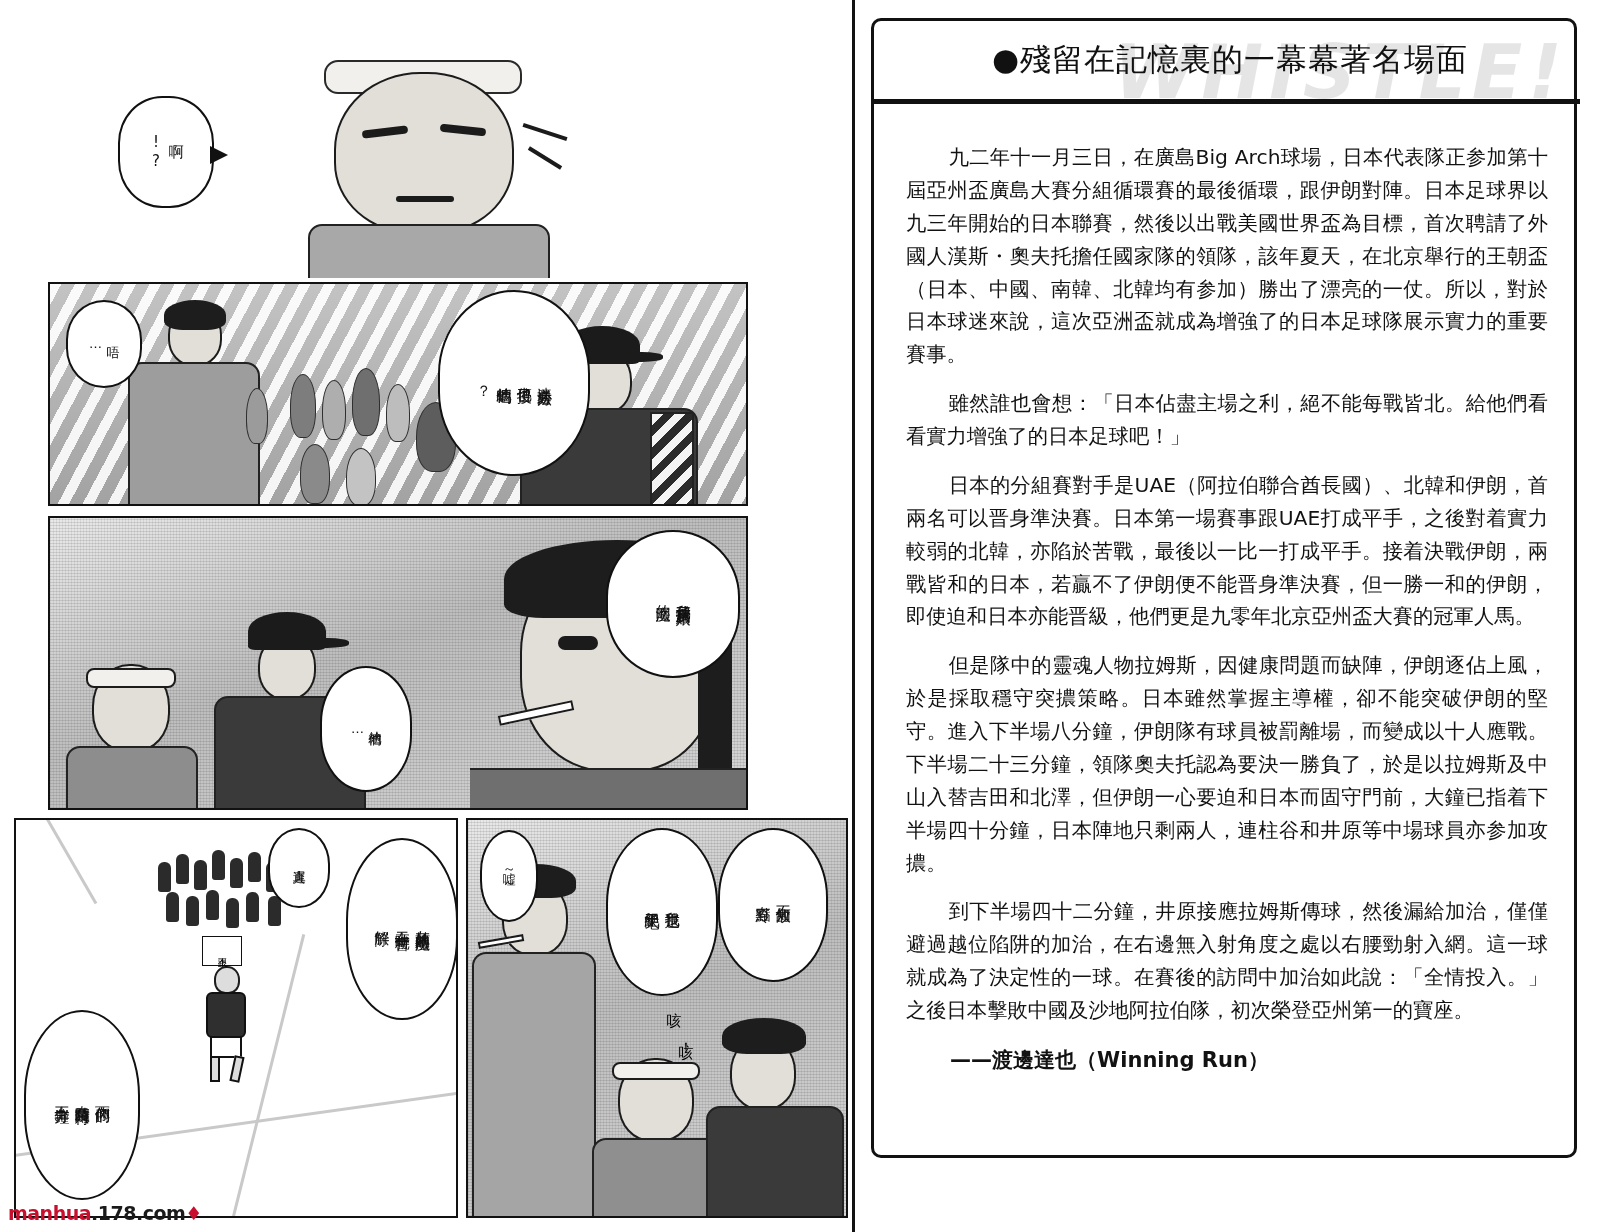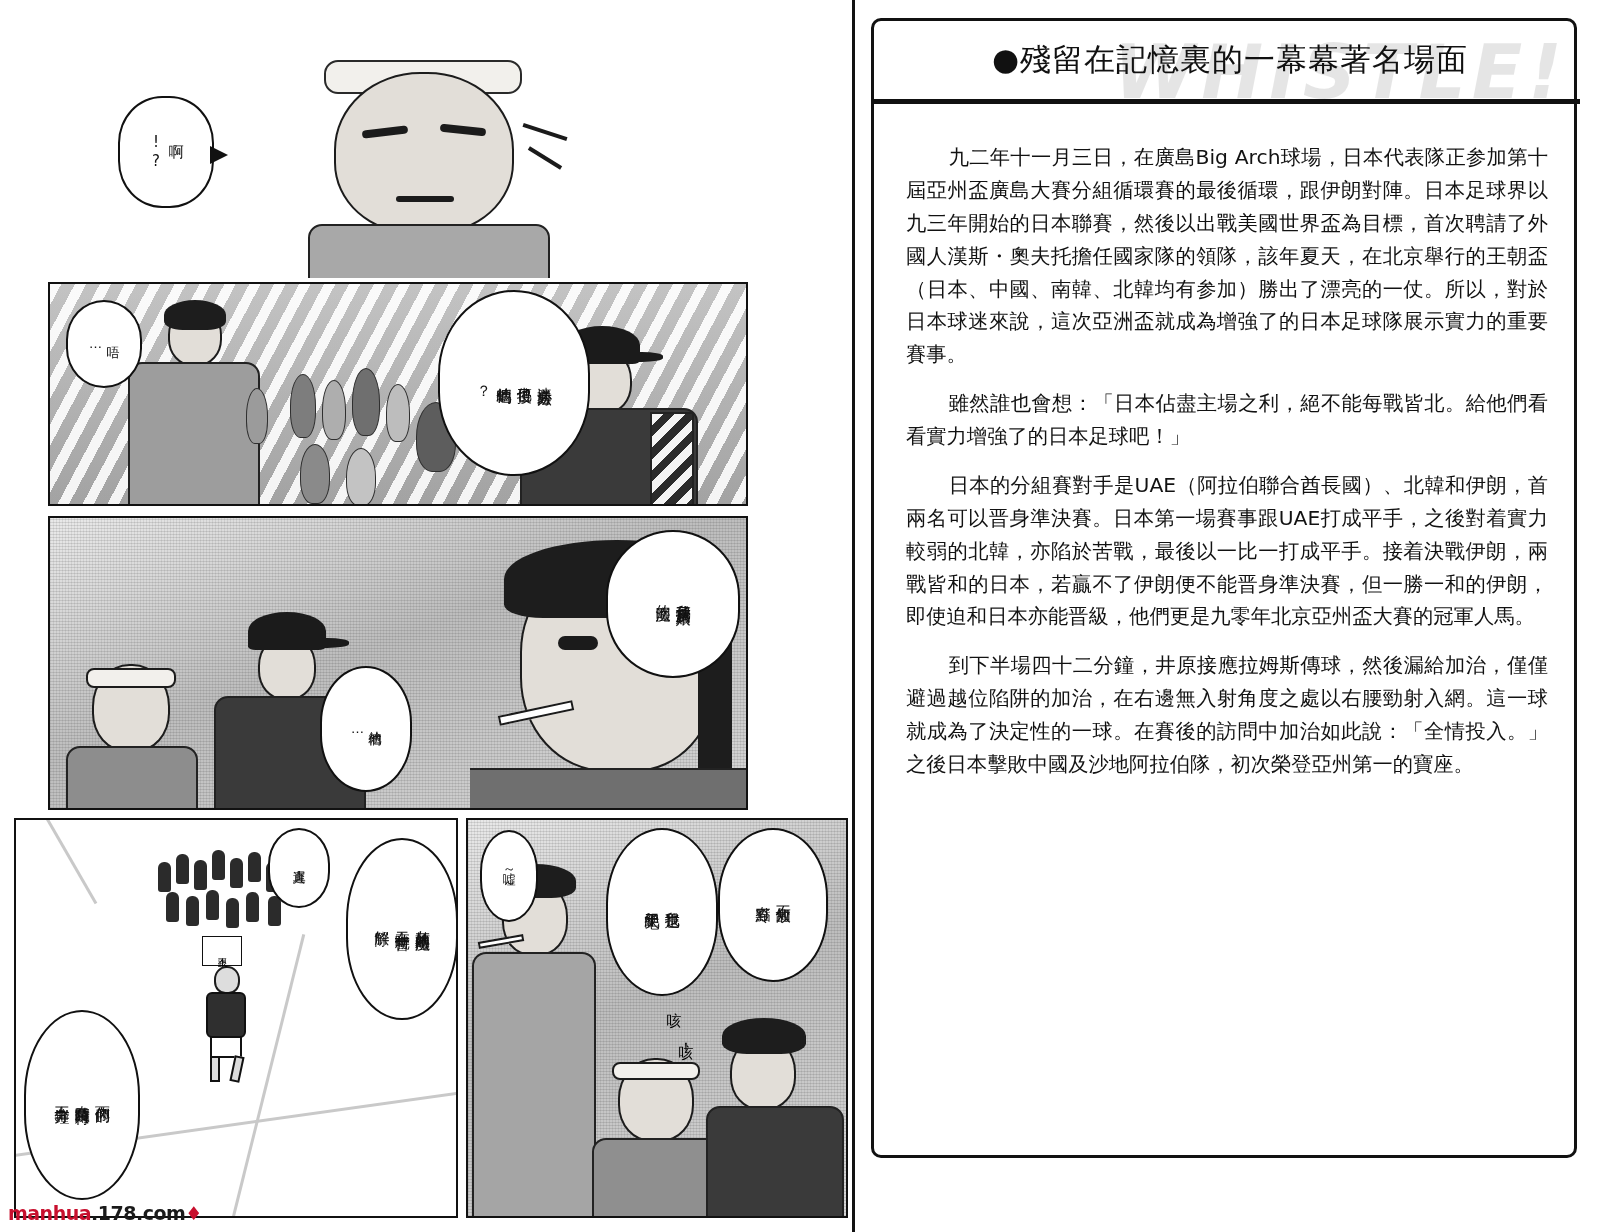--- a/index.html
+++ b/index.html
@@ -425,18 +425,20 @@
   <div id="article-page">
     <div id="article-frame">
       <div id="ghost-logo">WHISTLE!</div>
       <div id="article-title">●殘留在記憶裏的一幕幕著名場面</div>
       <div id="article-title-rule"></div>
 
       <div id="article-body">
         <p>九二年十一月三日，在廣島Big Arch球場，日本代表隊正参加第十屆亞州盃廣島大賽分組循環賽的最後循環，跟伊朗對陣。日本足球界以九三年開始的日本聯賽，然後以出戰美國世界盃為目標，首次聘請了外國人漢斯・奧夫托擔任國家隊的領隊，該年夏天，在北京舉行的王朝盃（日本、中國、南韓、北韓均有参加）勝出了漂亮的一仗。所以，對於日本球迷來說，這次亞洲盃就成為增強了的日本足球隊展示實力的重要賽事。</p>
         <p>雖然誰也會想：「日本佔盡主場之利，絕不能每戰皆北。給他們看看實力增強了的日本足球吧！」</p>
         <p>日本的分組賽對手是UAE（阿拉伯聯合酋長國）、北韓和伊朗，首兩名可以晋身準決賽。日本第一場賽事跟UAE打成平手，之後對着實力較弱的北韓，亦陷於苦戰，最後以一比一打成平手。接着決戰伊朗，兩戰皆和的日本，若贏不了伊朗便不能晋身準決賽，但一勝一和的伊朗，即使迫和日本亦能晋級，他們更是九零年北京亞州盃大賽的冠軍人馬。</p>
+        <p>但是隊中的靈魂人物拉姆斯，因健康問題而缺陣，伊朗逐佔上風，於是採取穩守突擃策略。日本雖然掌握主導權，卻不能突破伊朗的堅守。進入下半場八分鐘，伊朗隊有球員被罰離場，而變成以十人應戰。下半場二十三分鐘，領隊奧夫托認為要決一勝負了，於是以拉姆斯及中山入替吉田和北澤，但伊朗一心要迫和日本而固守門前，大鐘已指着下半場四十分鐘，日本陣地只剩兩人，連柱谷和井原等中場球員亦参加攻擃。</p>
         <p>到下半場四十二分鐘，井原接應拉姆斯傳球，然後漏給加治，僅僅避過越位陷阱的加治，在右邊無入射角度之處以右腰勁射入網。這一球就成為了決定性的一球。在賽後的訪問中加治如此說：「全情投入。」之後日本擊敗中國及沙地阿拉伯隊，初次榮登亞州第一的寶座。</p>
+        <p id="byline">——渡邊達也（Winning Run）</p>
       </div>
     </div>
   </div>
 
 </div>
 
 </body></html>

